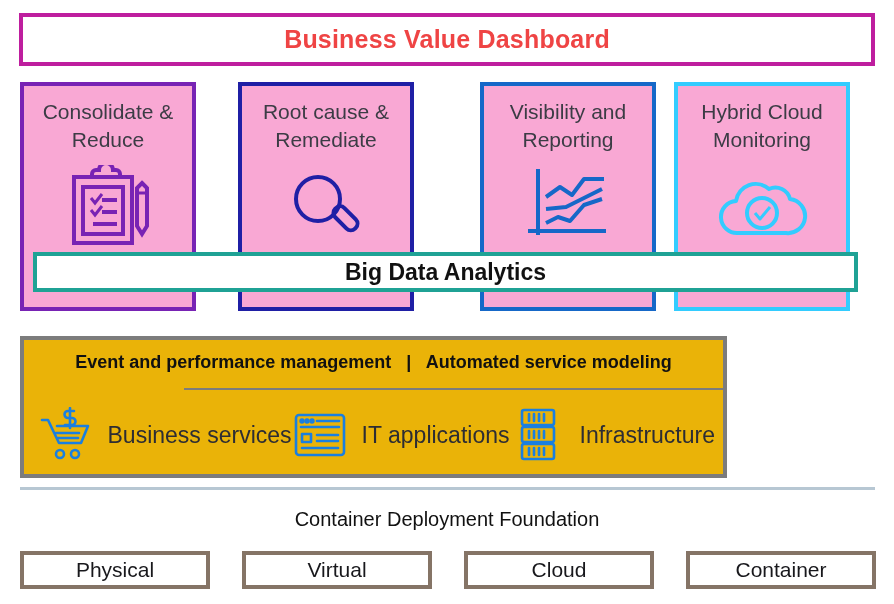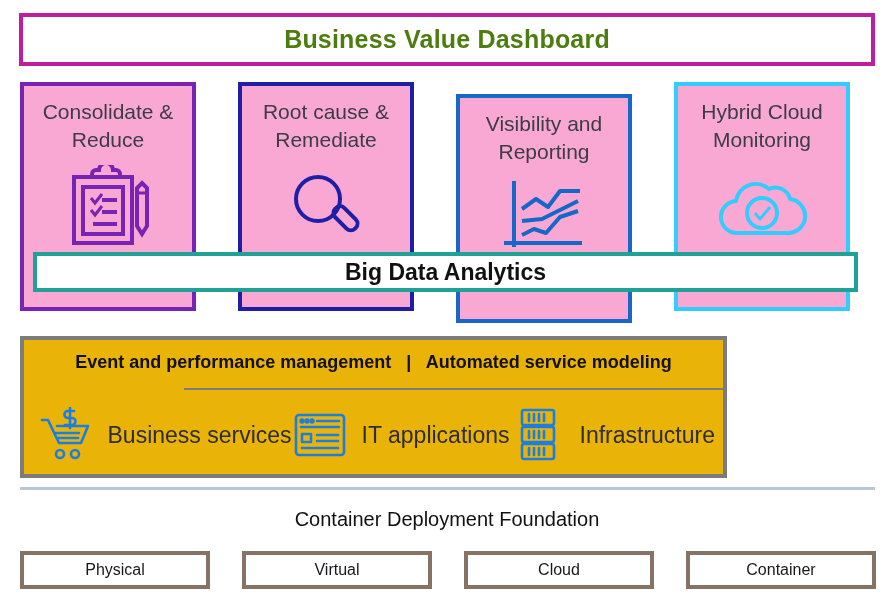--- a/index.html
+++ b/index.html
@@ -32,21 +32,21 @@
     box-sizing: border-box;
     border: 4px solid #BE1E9E;
     background: #ffffff;
     display: flex;
     align-items: center;
     justify-content: center;
   }
   .header-title {
     font-size: 25px;
     font-weight: bold;
-    color: #4d7c0f;
+    color: #ef4444;
     letter-spacing: 0.2px;
     white-space: nowrap;
   }
 
   
   .pillar {
     position: absolute;
     top: 82px;
     width: 176px;
     height: 229px;
@@ -73,21 +73,21 @@
     right: 0;
     top: 76px;
     height: 90px;
     display: flex;
     align-items: center;
     justify-content: center;
   }
 
   #pillar-0 { left: 20px;  border-color: #7823B4; }
   #pillar-1 { left: 238px; border-color: #1F1FA5; }
-  #pillar-2 { left: 456px; border-color: #1668C8; margin-top: 12px; }
+  #pillar-2 { left: 480px; border-color: #1668C8; }
   #pillar-3 { left: 674px; border-color: #33CCFF; }
 
   
   .analytics-box {
     position: absolute;
     left: 33px;
     top: 252px;
     width: 825px;
     height: 40px;
     box-sizing: border-box;
@@ -196,21 +196,21 @@
     width: 190px;
     height: 38px;
     box-sizing: border-box;
     border: 4px solid #857466;
     background: #ffffff;
     display: flex;
     align-items: center;
     justify-content: center;
   }
   .foundation-label {
-    font-size: 16px;
+    font-size: 21px;
     color: #18181c;
     white-space: nowrap;
   }
   #foundation-0 { left: 20px; }
   #foundation-1 { left: 242px; }
   #foundation-2 { left: 464px; }
   #foundation-3 { left: 686px; justify-content: center; }
 </style>
 </head>
 <body>

